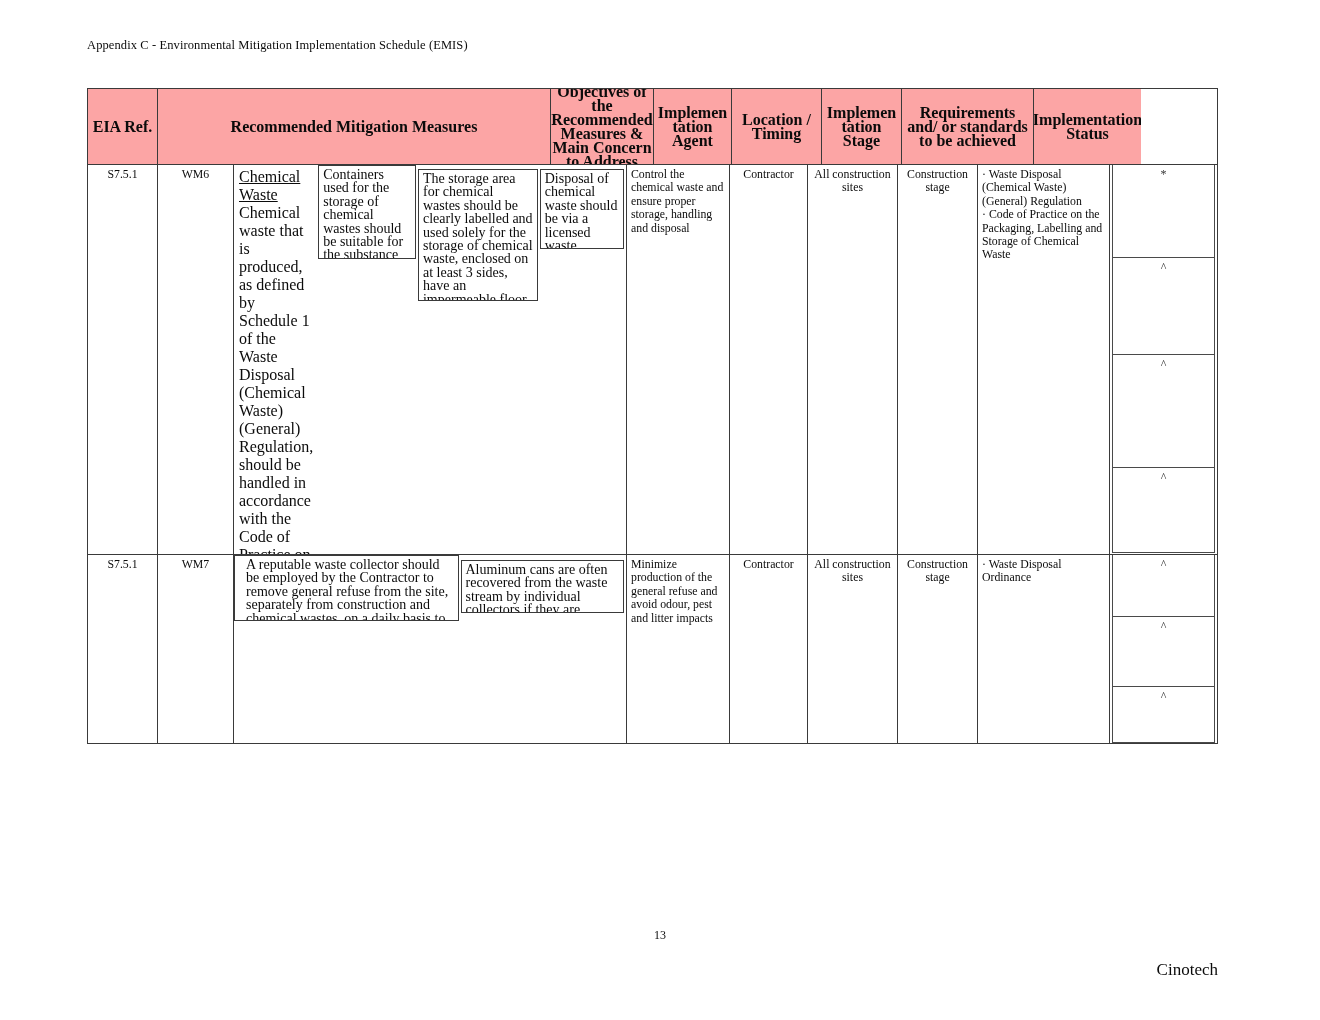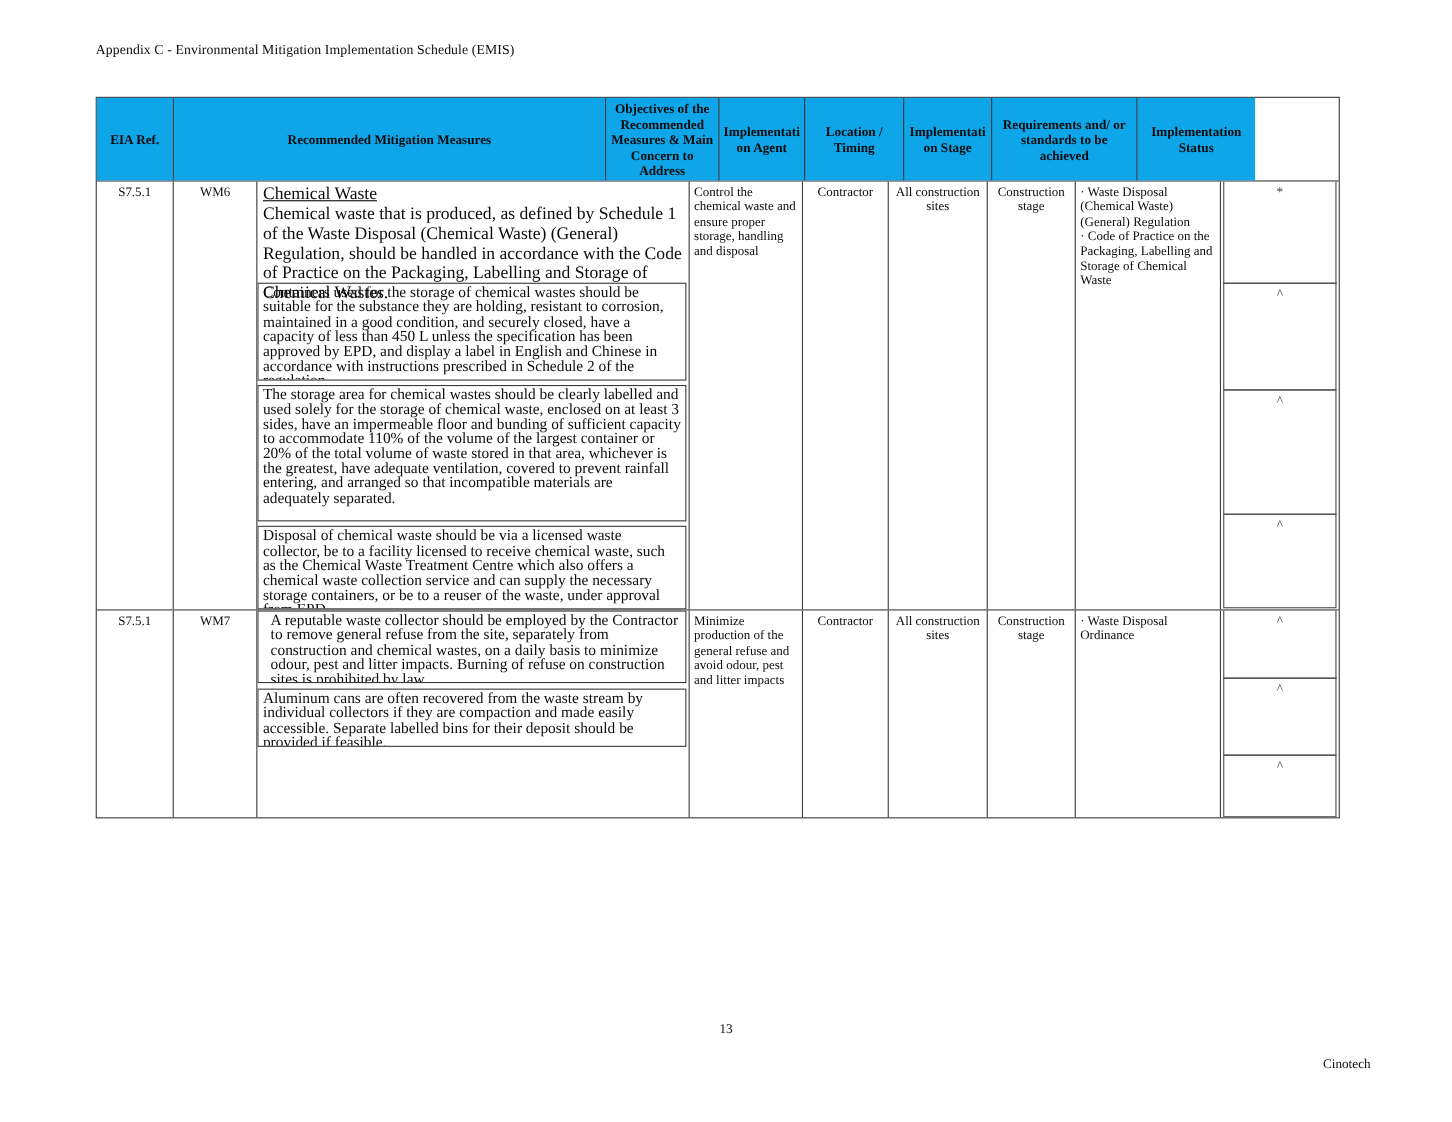--- a/index.html
+++ b/index.html
@@ -1,42 +1,42 @@
 <!DOCTYPE html>
 <html><head>
 <meta charset="utf-8">
 <style>
   html,body{margin:0;padding:0;background:#e8e8e8;}
   .page{position:relative;width:1320px;height:1020px;background:#ffffff;
         font-family:"Liberation Serif","DejaVu Serif",serif;color:#0b0b0b;overflow:hidden;}
   .doc-title{position:absolute;left:87px;top:38px;font-size:12.5px;letter-spacing:.1px;}
   .footer-page{position:absolute;left:0;right:0;top:928px;text-align:center;font-size:12px;}
-  .footer-company{position:absolute;right:74px;top:960px;font-size:12px;}
+  .footer-company{position:absolute;right:102px;top:960px;font-size:17px;}
 
   .tbl{position:absolute;left:87px;top:88px;width:1131px;border:1px solid #3a3a3a;box-sizing:border-box;}
   .row{display:flex;width:100%;box-sizing:border-box;}
   .cell{box-sizing:border-box;border-left:1px solid #3a3a3a;overflow:hidden;}
   .cell:first-child{border-left:none;}
   
   .c-eia{width:69px;}  .c-ema{width:76px;}  .c-meas{width:393px;}
   .c-obj{width:103px;} .c-agent{width:78px;}.c-loc{width:90px;}
   .c-stage{width:80px;}.c-req{width:132px;} .c-status{width:108px;}
 
   
-  .thead .cell{background:#0ea5e9;height:75px;display:flex;align-items:center;justify-content:center;
-               text-align:center;font-weight:bold;font-size:12px;line-height:14px;padding:2px 3px;}
+  .thead .cell{background:#fca5a5;height:75px;display:flex;align-items:center;justify-content:center;
+               text-align:center;font-weight:bold;font-size:16px;line-height:14px;padding:2px 3px;}
   .hc-break{overflow-wrap:anywhere;word-break:break-word;font-family:Liberation Serif, serif;}
 
   
   .rowgroup{border-top:1px solid #3a3a3a;}
   .rg-wm6{height:390px;}
   .rg-wm7{height:189px;}
   .body-cell{font-size:11.8px;line-height:13.4px;padding:3px 4px;}
   .t-center{text-align:center;}
-  .meas-col{padding:0;display:flex;flex-direction:column;}
+  .meas-col{padding:0;display:flex;flex-direction:row;}
   .mseg-first{padding:3px 5px;box-sizing:border-box;}
   .m-heading{text-decoration:underline;}
   .mbox{box-sizing:border-box;border:1px solid #3a3a3a;margin:0 2px 0 0;padding:2px 4px;
         font-size:14px;line-height:13.4px;overflow:hidden;}
   .h92{height:92px;} .h94{height:94px;} .h110{height:132px;} .h80{height:80px;}
   .h61{height:61px;} .h66{height:66px;padding-left:11px;} .h53{height:53px;}
   .gap4{margin-top:4px;} .gap5{margin-top:5px;}
 
   .status-col{padding:0;display:flex;flex-direction:column;}
   .sbox{box-sizing:border-box;border:1px solid #4a4a4a;margin:0 2px;margin-top:-1px;

